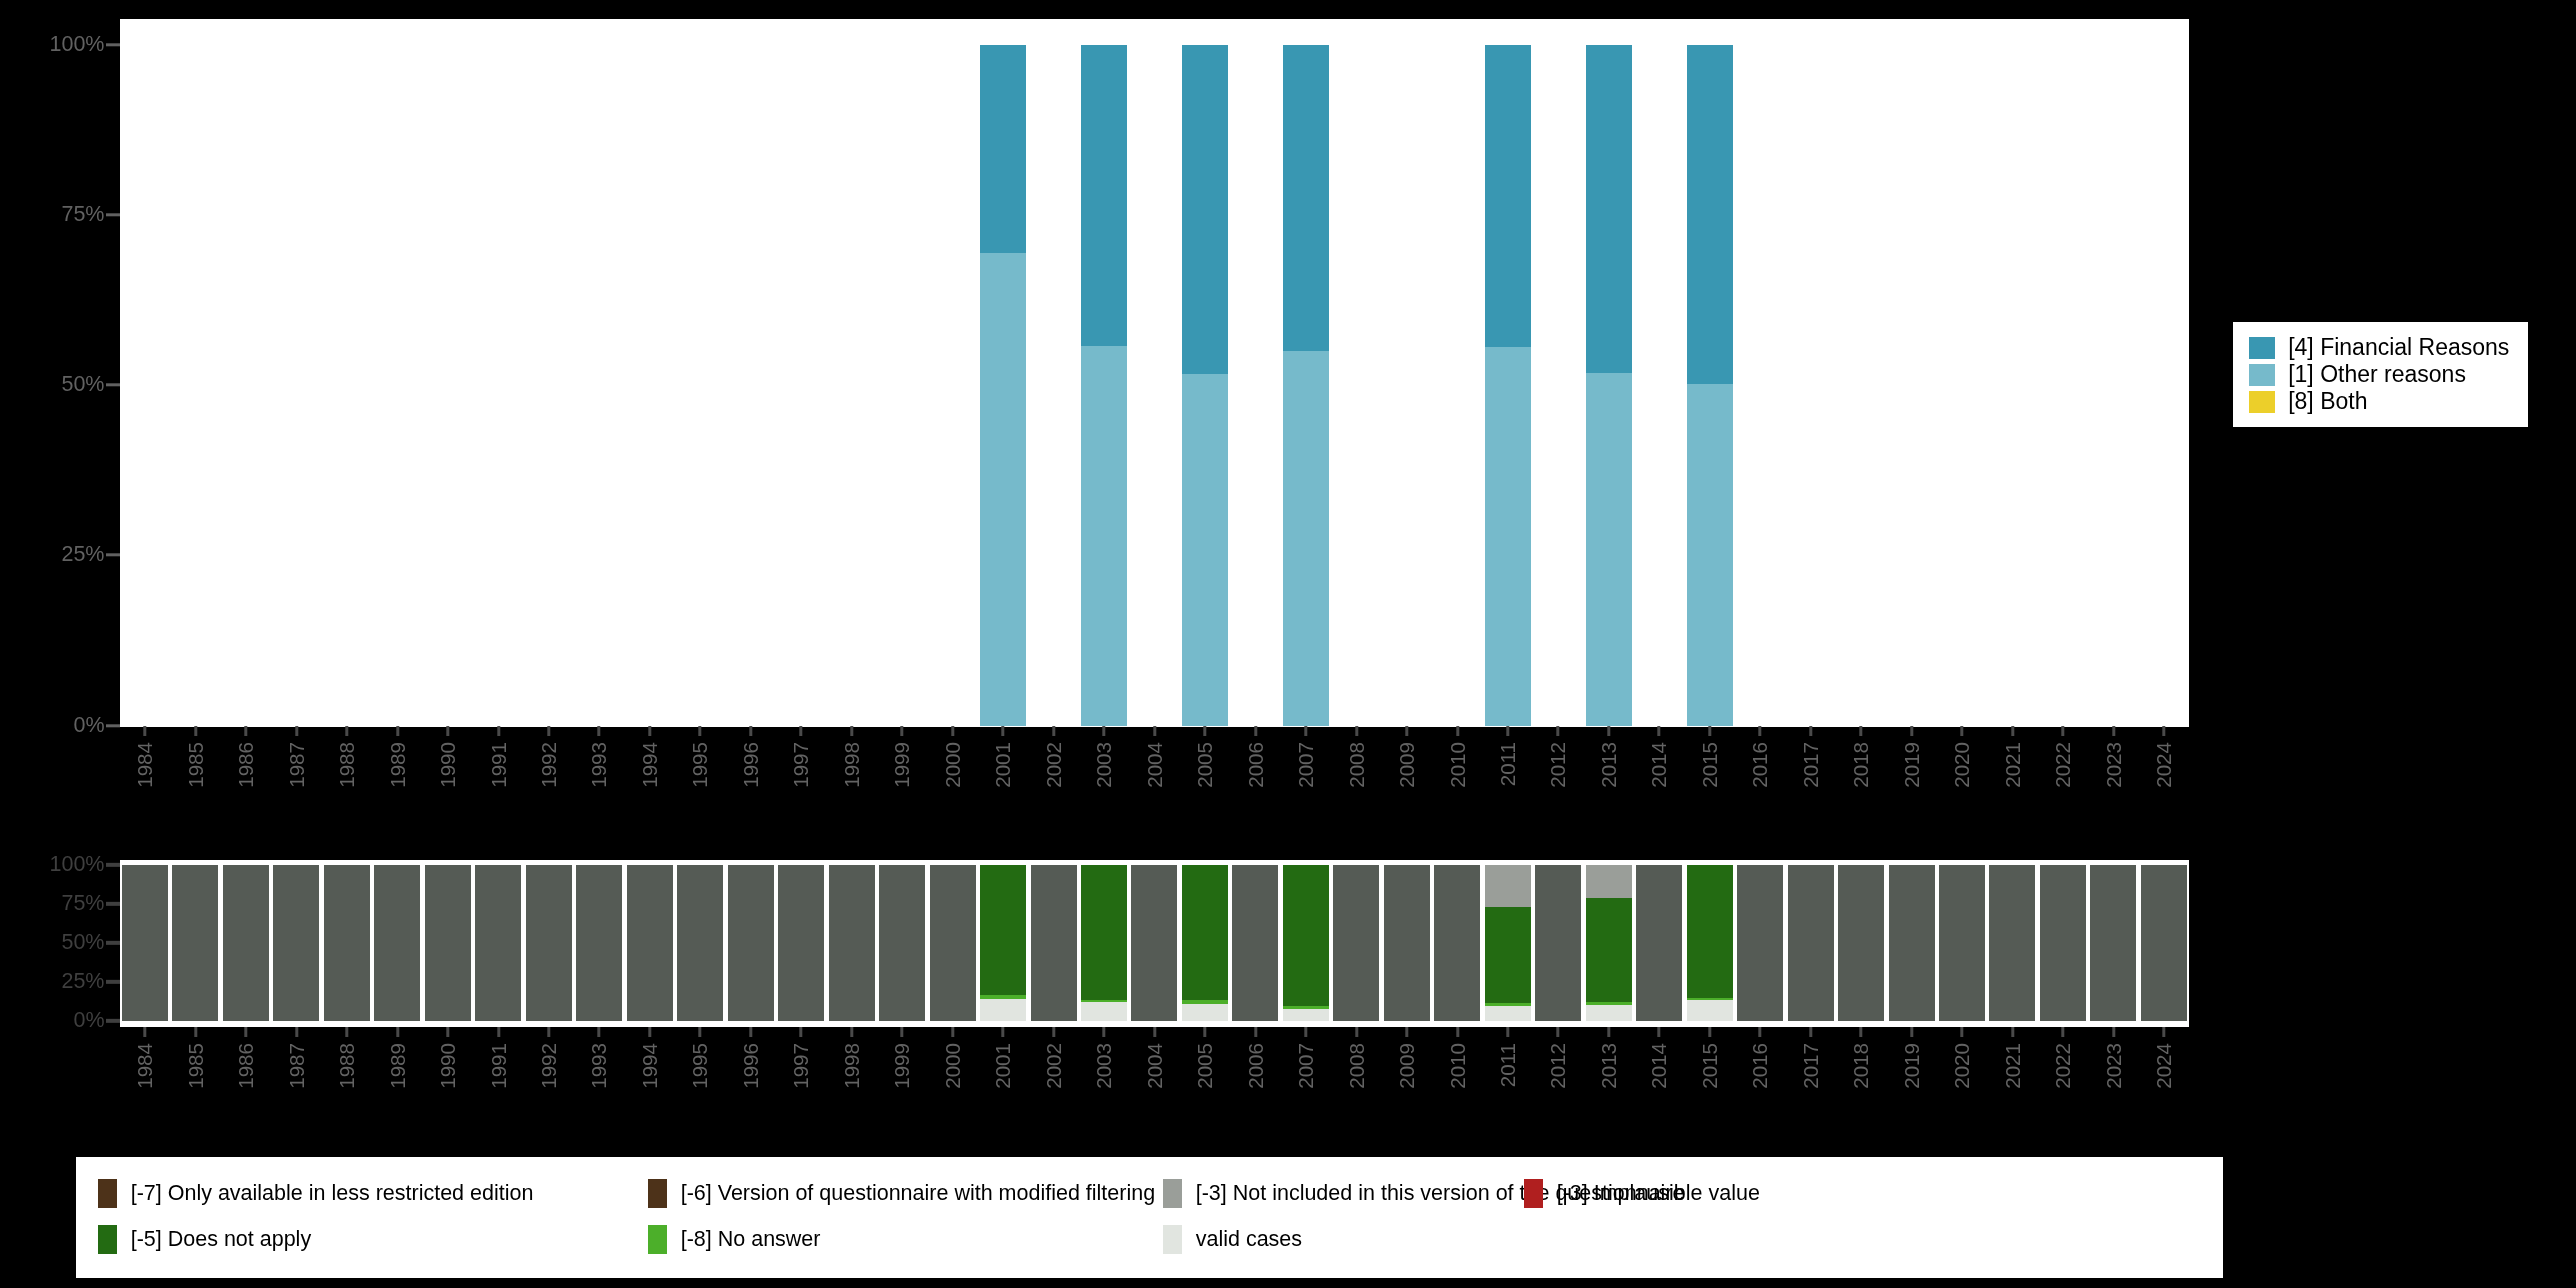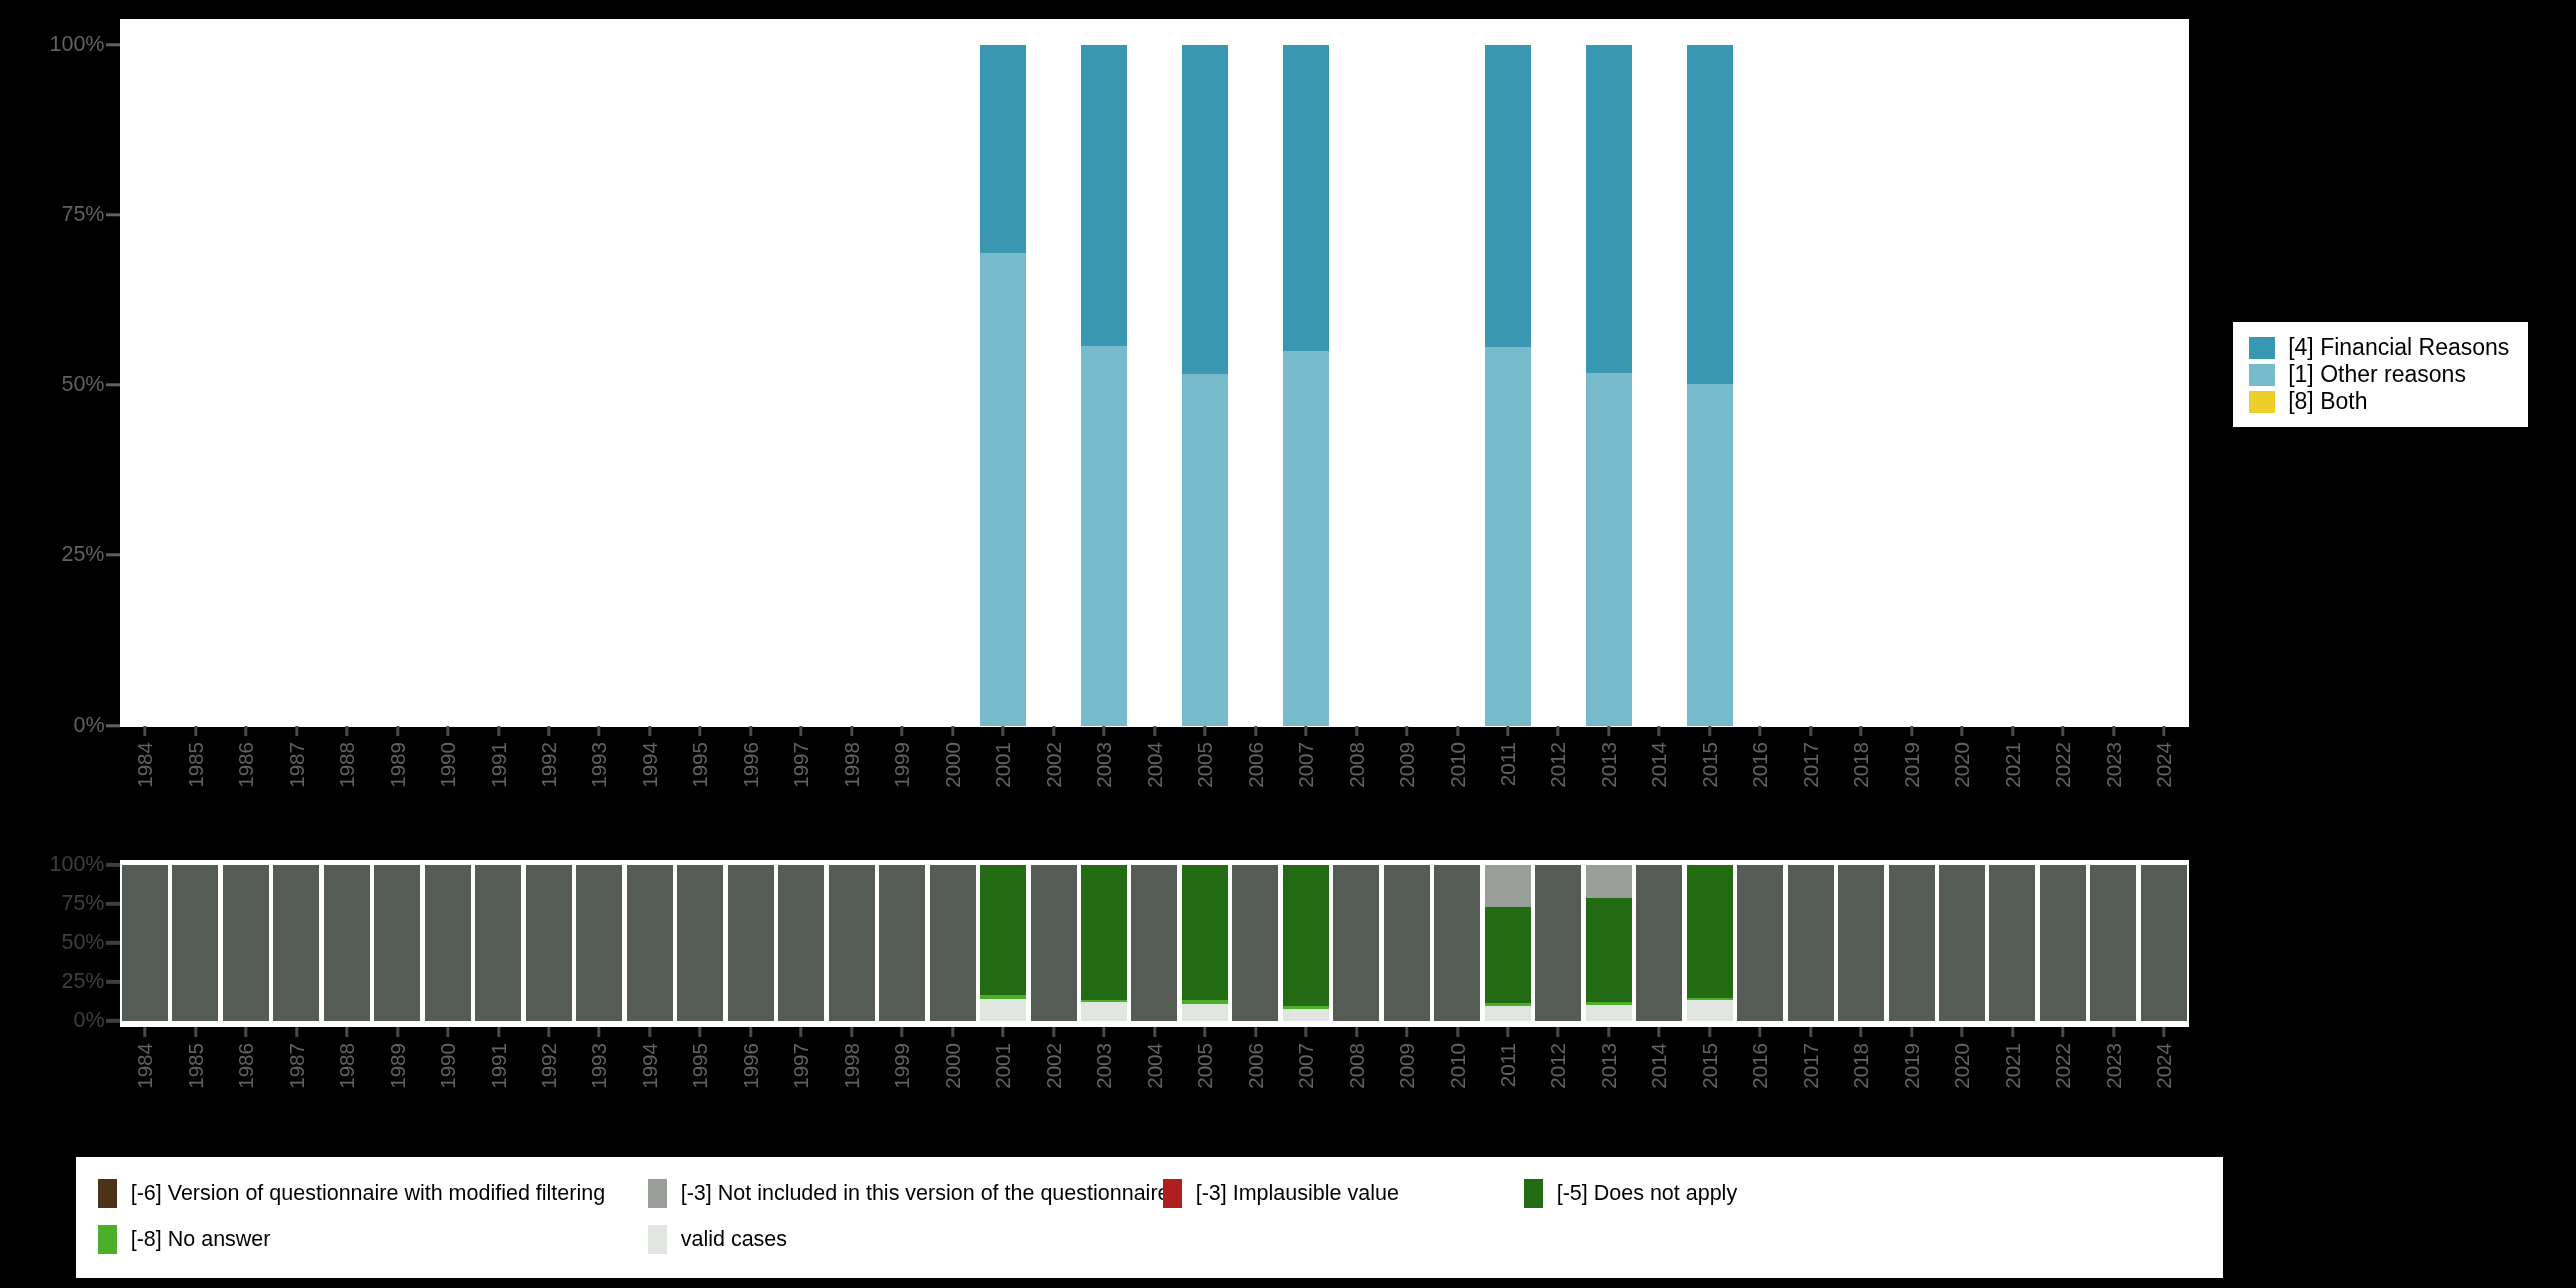--- a/index.html
+++ b/index.html
@@ -533,20 +533,24 @@
     <div class="xlabel" style="left: 1943px;">2022</div>
     <div class="xtickmark" style="left: 1994px;"></div>
     <div class="xlabel" style="left: 1994px;">2023</div>
     <div class="xtickmark" style="left: 2044px;"></div>
     <div class="xlabel" style="left: 2044px;">2024</div>
   </div>
 
 <div id="missing-legend">
     <div class="mlrow">
       <span class="mlsw" style="background: rgb(77, 50, 25);"></span>
+      <span class="mltxt">[-7] Only available in less restricted edition</span>
+    </div>
+    <div class="mlrow">
+      <span class="mlsw" style="background: rgb(77, 50, 25);"></span>
       <span class="mltxt">[-6] Version of questionnaire with modified filtering</span>
     </div>
     <div class="mlrow">
       <span class="mlsw" style="background: rgb(154, 158, 153);"></span>
       <span class="mltxt">[-3] Not included in this version of the questionnaire</span>
     </div>
     <div class="mlrow">
       <span class="mlsw" style="background: rgb(176, 31, 31);"></span>
       <span class="mltxt">[-3] Implausible value</span>
     </div>

